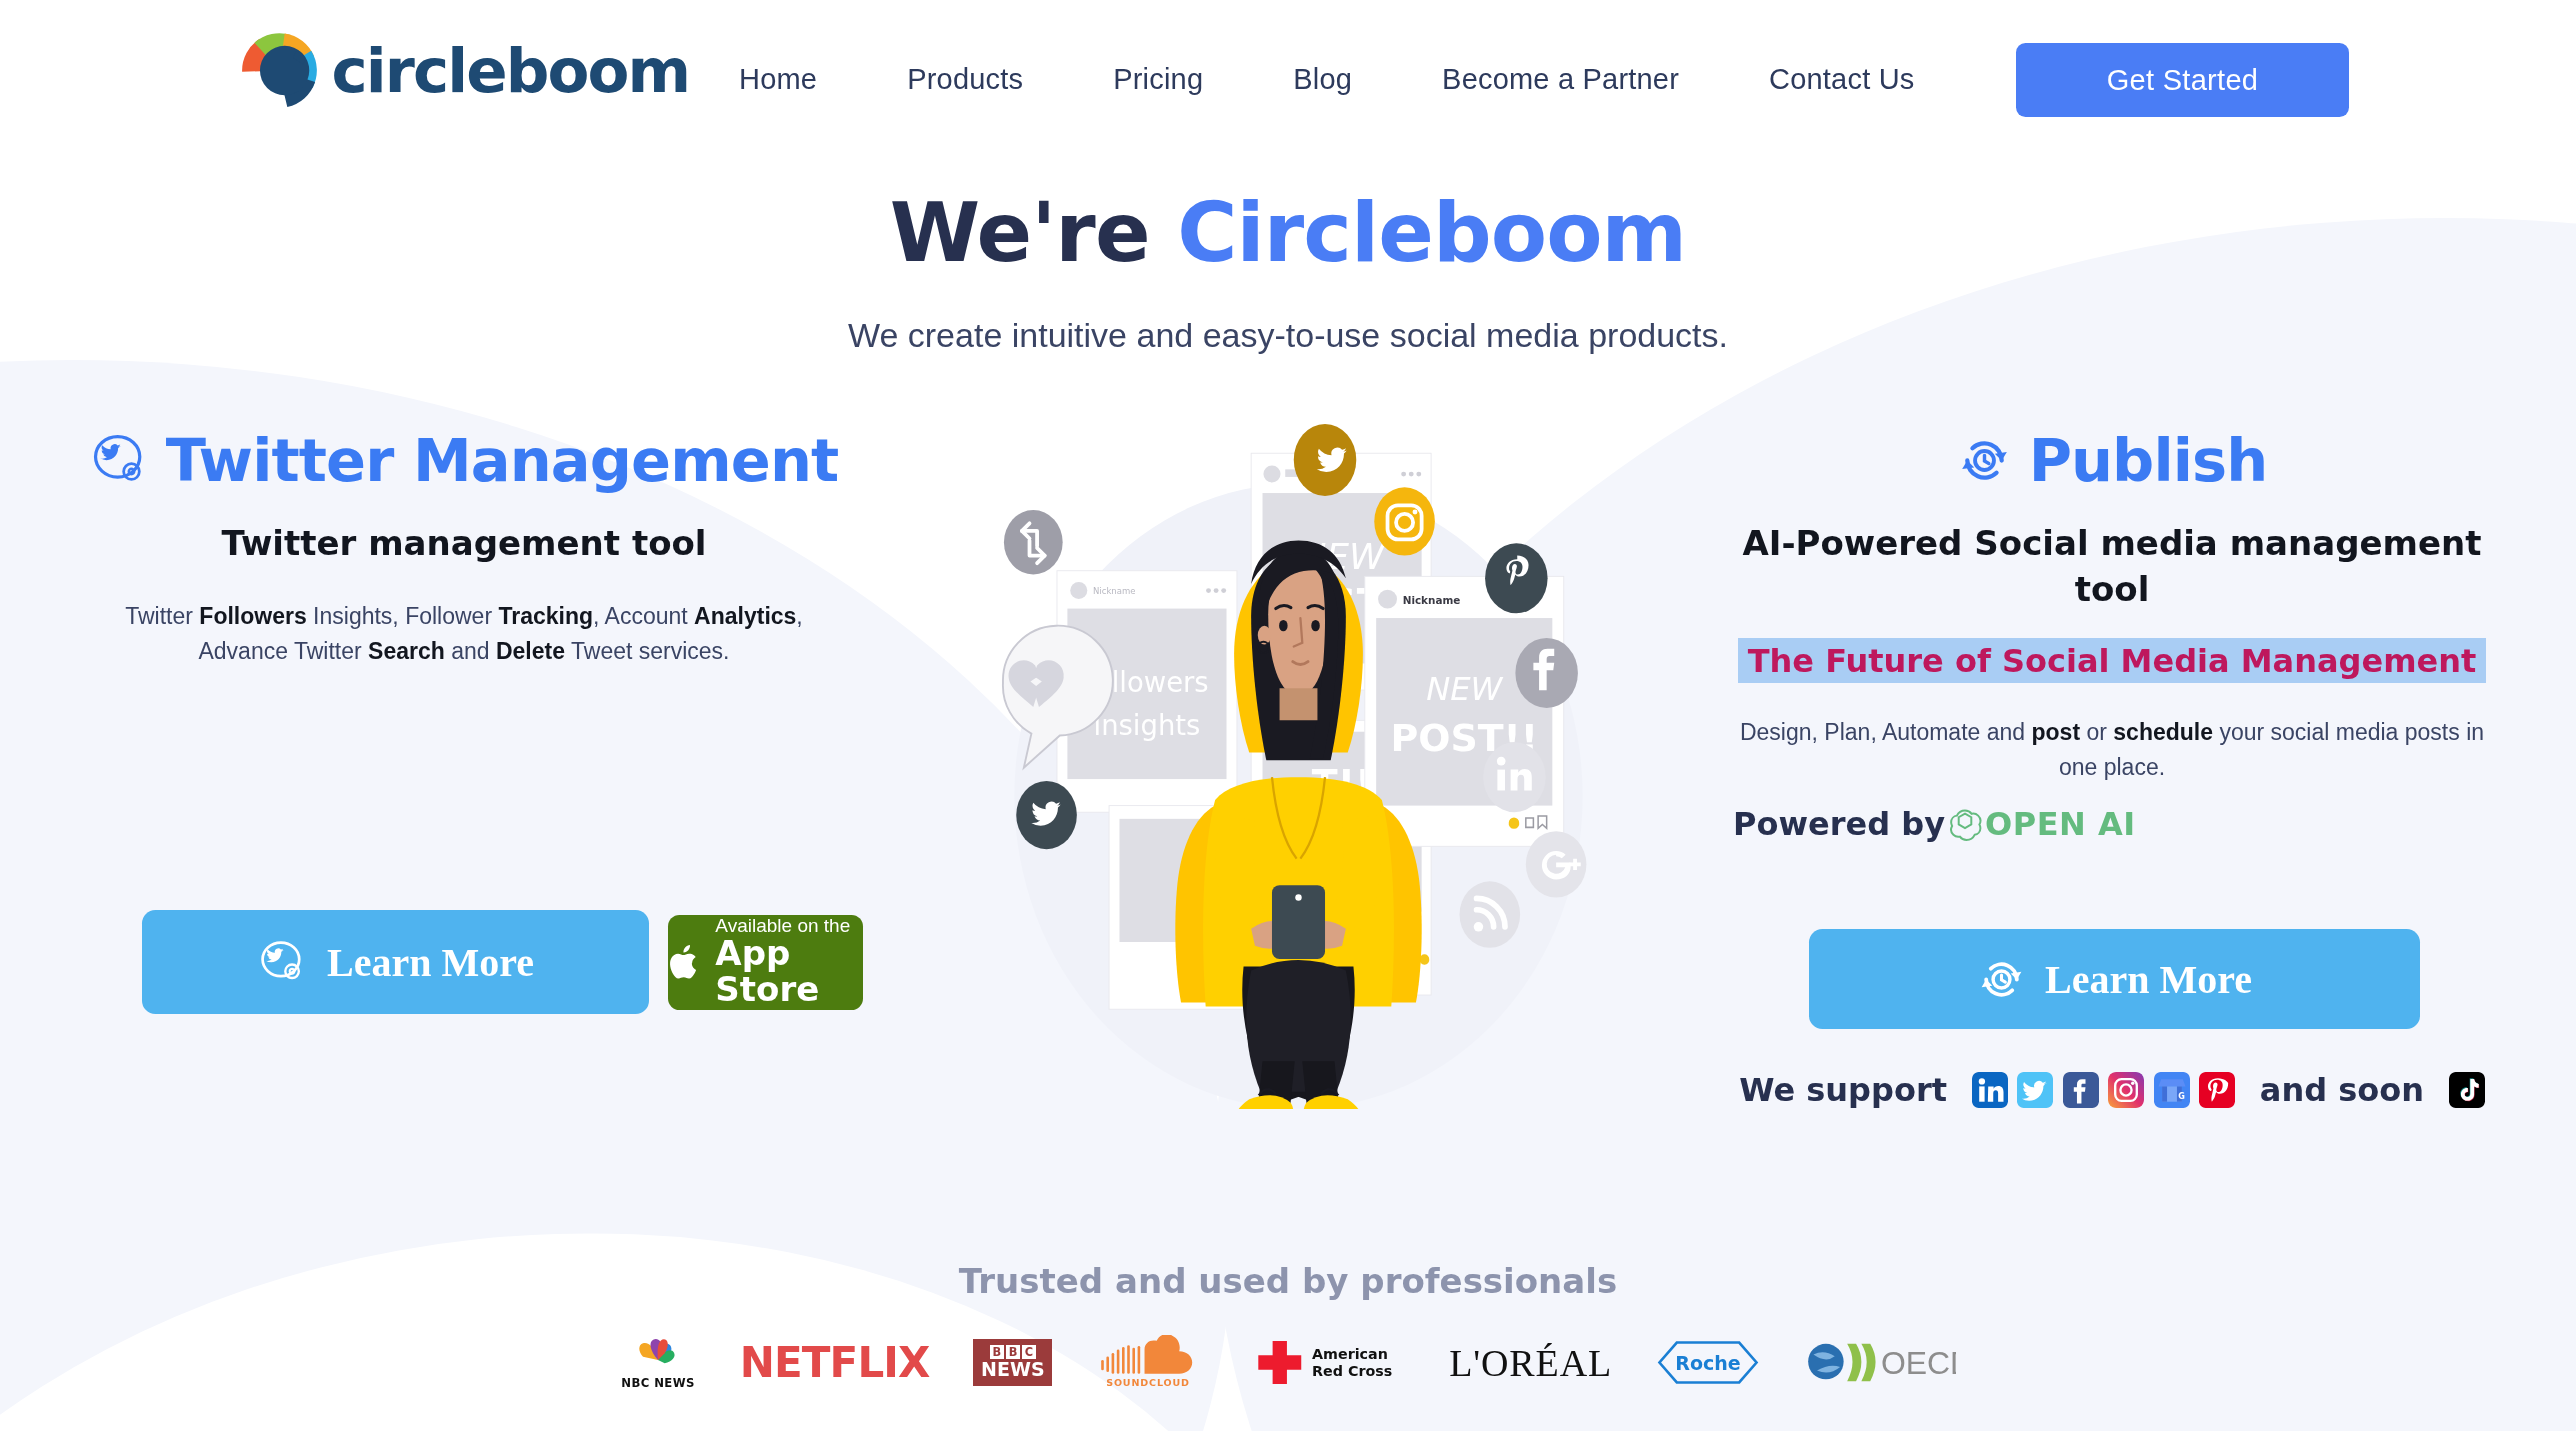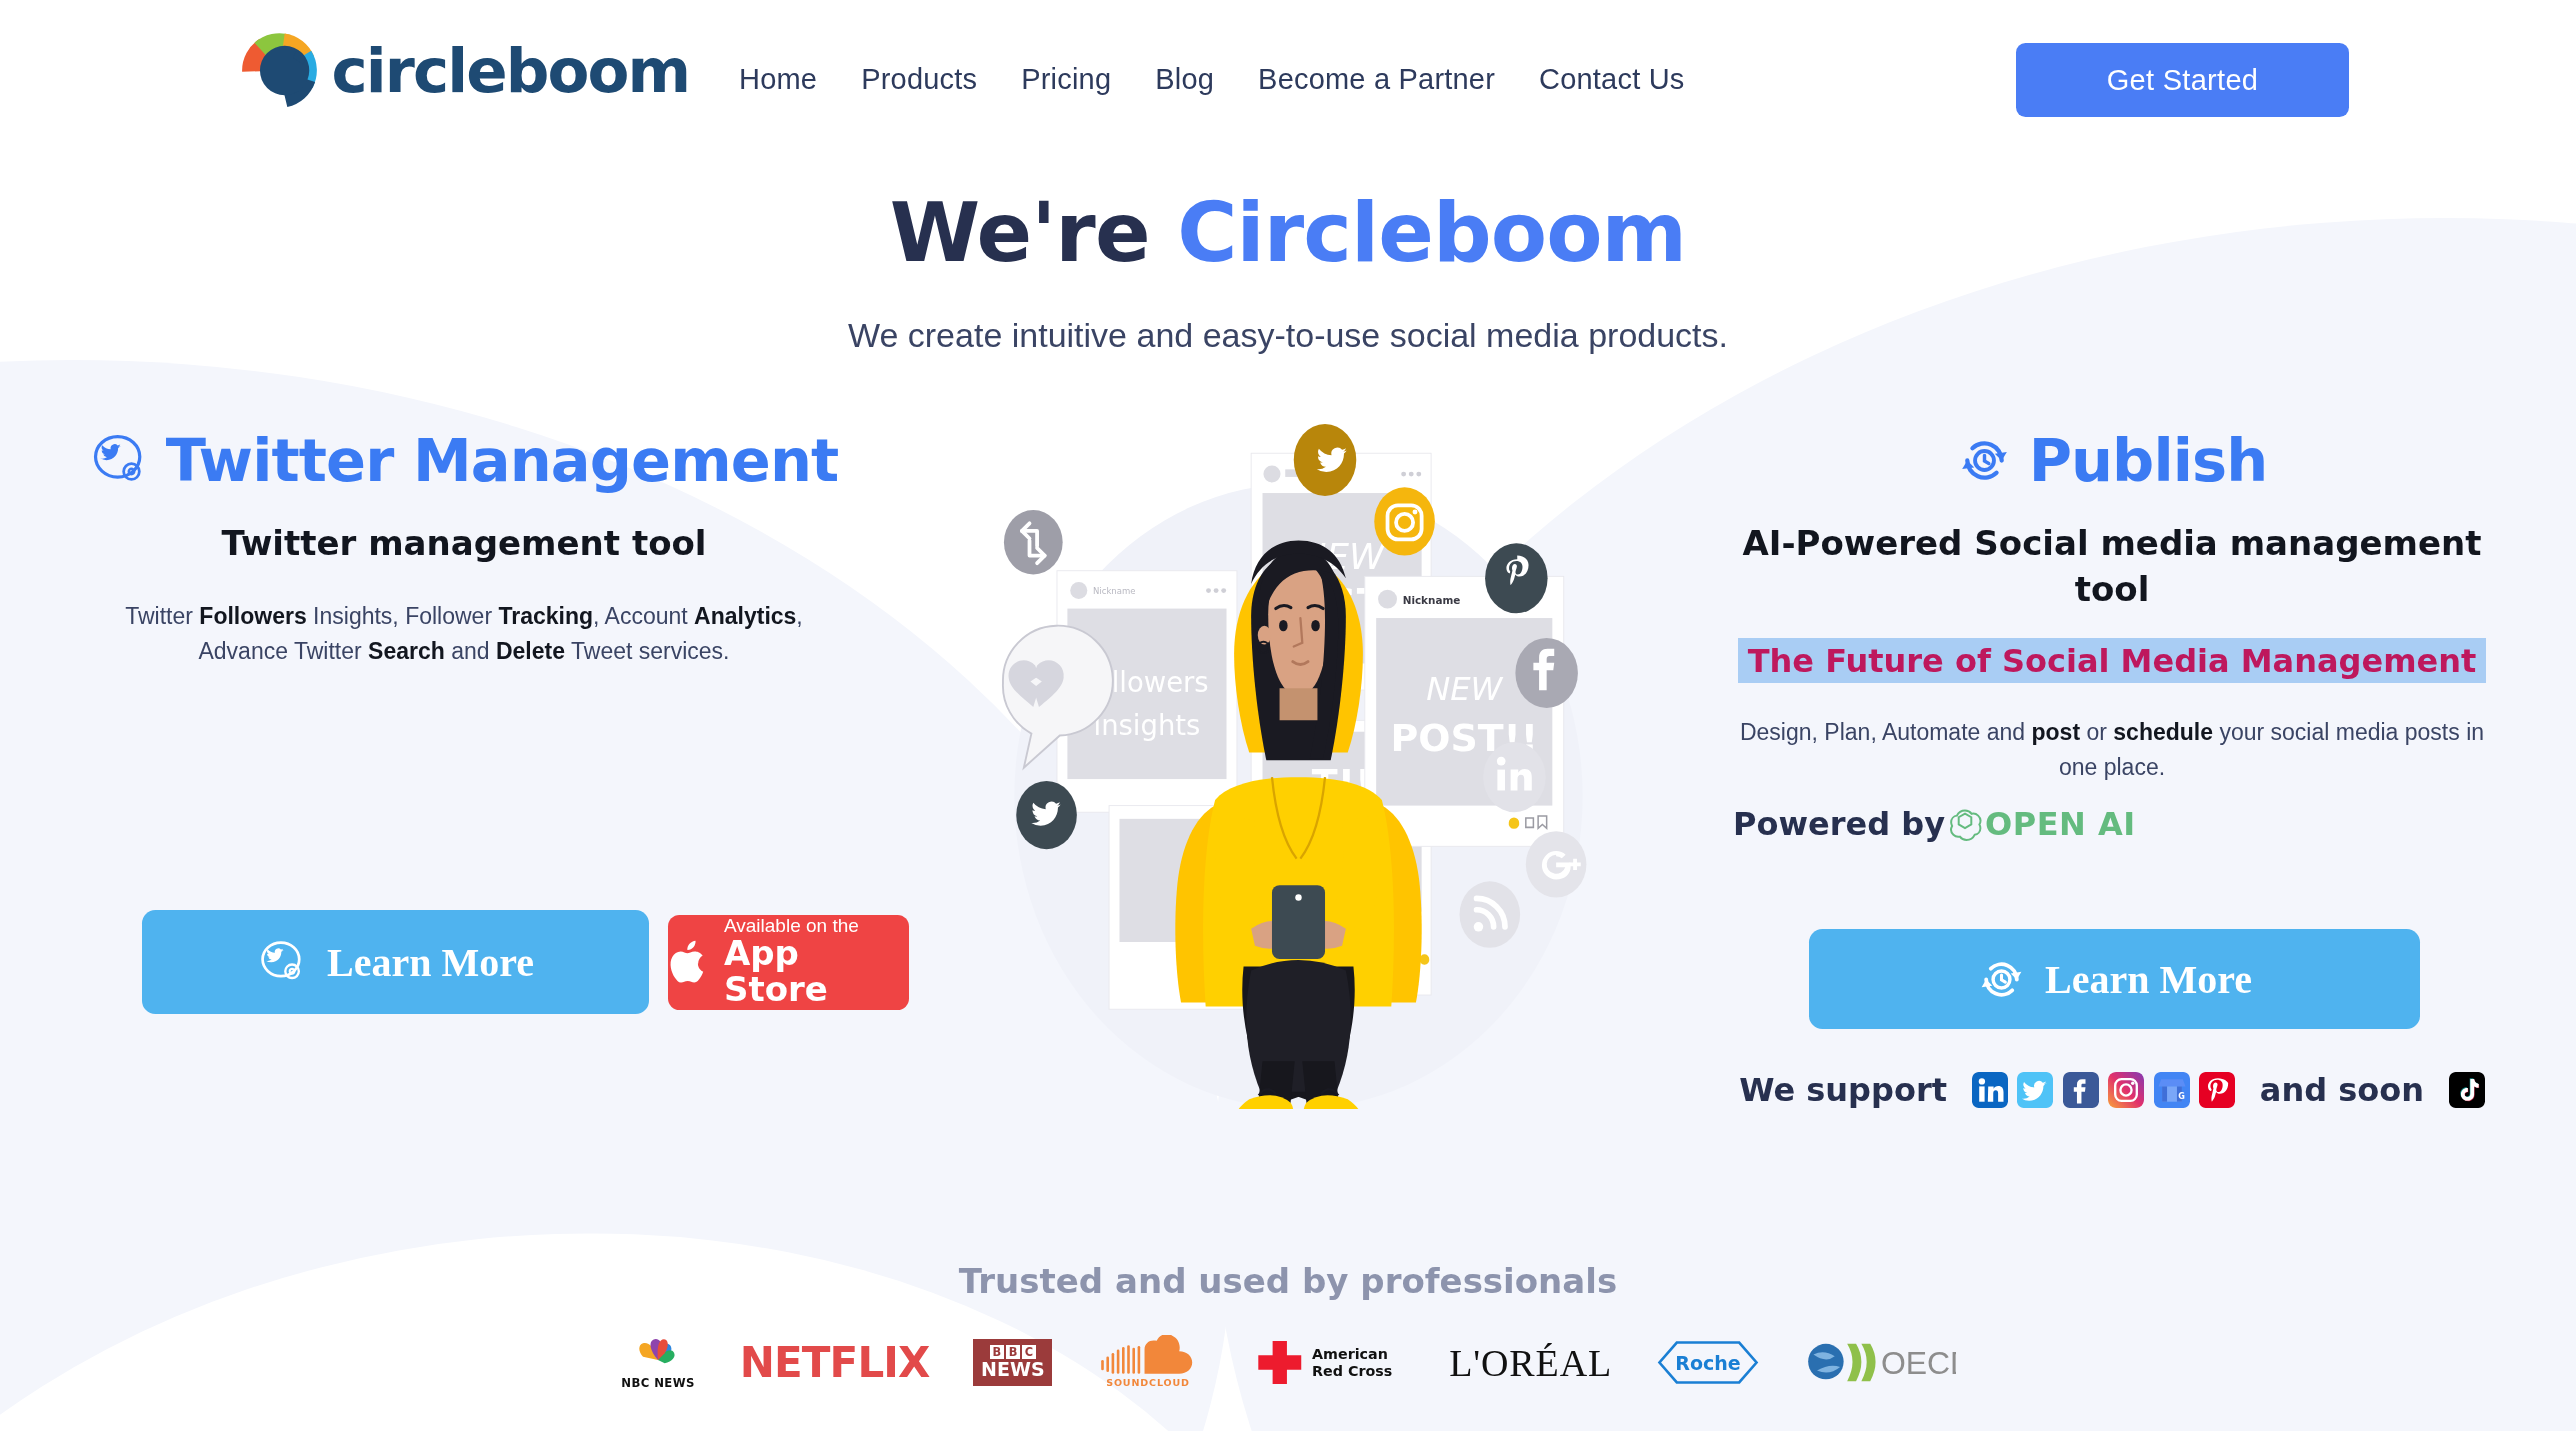--- a/index.html
+++ b/index.html
@@ -52,21 +52,21 @@
     display: flex; align-items: center; gap: 9.5px;
   }
   .logo-mark { width: 85px; height: 85px; flex: 0 0 auto; }
   .logo-text {
     font-size: 61px; font-weight: 700; letter-spacing: -1.9px;
     color: #1e4a73;
     font-family: "DejaVu Sans", sans-serif;
   }
   .nav {
     position: absolute; left: 739px; top: 0; height: 159px;
-    display: flex; align-items: center; gap: 44px;
+    display: flex; align-items: center; gap: 90px;
   }
   .nav-item {
     font-size: 29px; color: #2d3a5c; letter-spacing: 0.2px;
     white-space: nowrap; cursor: pointer;
     font-family: "Liberation Sans", sans-serif;
   }
   .cta-get-started {
     position: absolute; right: 227px; top: 43px;
     width: 333px; height: 74px;
     background: #4a7df5; color: #fff;
@@ -138,21 +138,21 @@
   }
   .btn-learn {
     display:flex; align-items:center; justify-content:center; gap: 19px;
     background: #4fb3ef; color:#fff;
     border:none; border-radius: 13.3px; cursor: pointer;
     font-family: Liberation Serif, serif;
   }
   .btn-learn.left  { width: 507px; height: 104px; font-size: 40px; font-weight: 700; }
   .btn-learn.right { width: 611px; height: 100px; font-size: 40px; font-weight: 700; }
   .btn-appstore {
-    width: 241px; height: 95px; background: #ef4444; border-radius: 11.4px;
+    width: 195px; height: 95px; background: #4d7c0f; border-radius: 11.4px;
     display:flex; align-items:center; justify-content:center; gap: 13.3px;
     color:#fff; cursor:pointer;
   }
   .appstore-lines { text-align:left; line-height:1.05; }
   .appstore-small { font-size: 19px; font-family:"Liberation Sans", sans-serif; }
   .appstore-big  { font-size: 34px; font-weight: 700; font-family:"DejaVu Sans", sans-serif; }
 
   .btn-row-right { position:absolute; left:76px; top: 512px; }
 
   .support-row {

